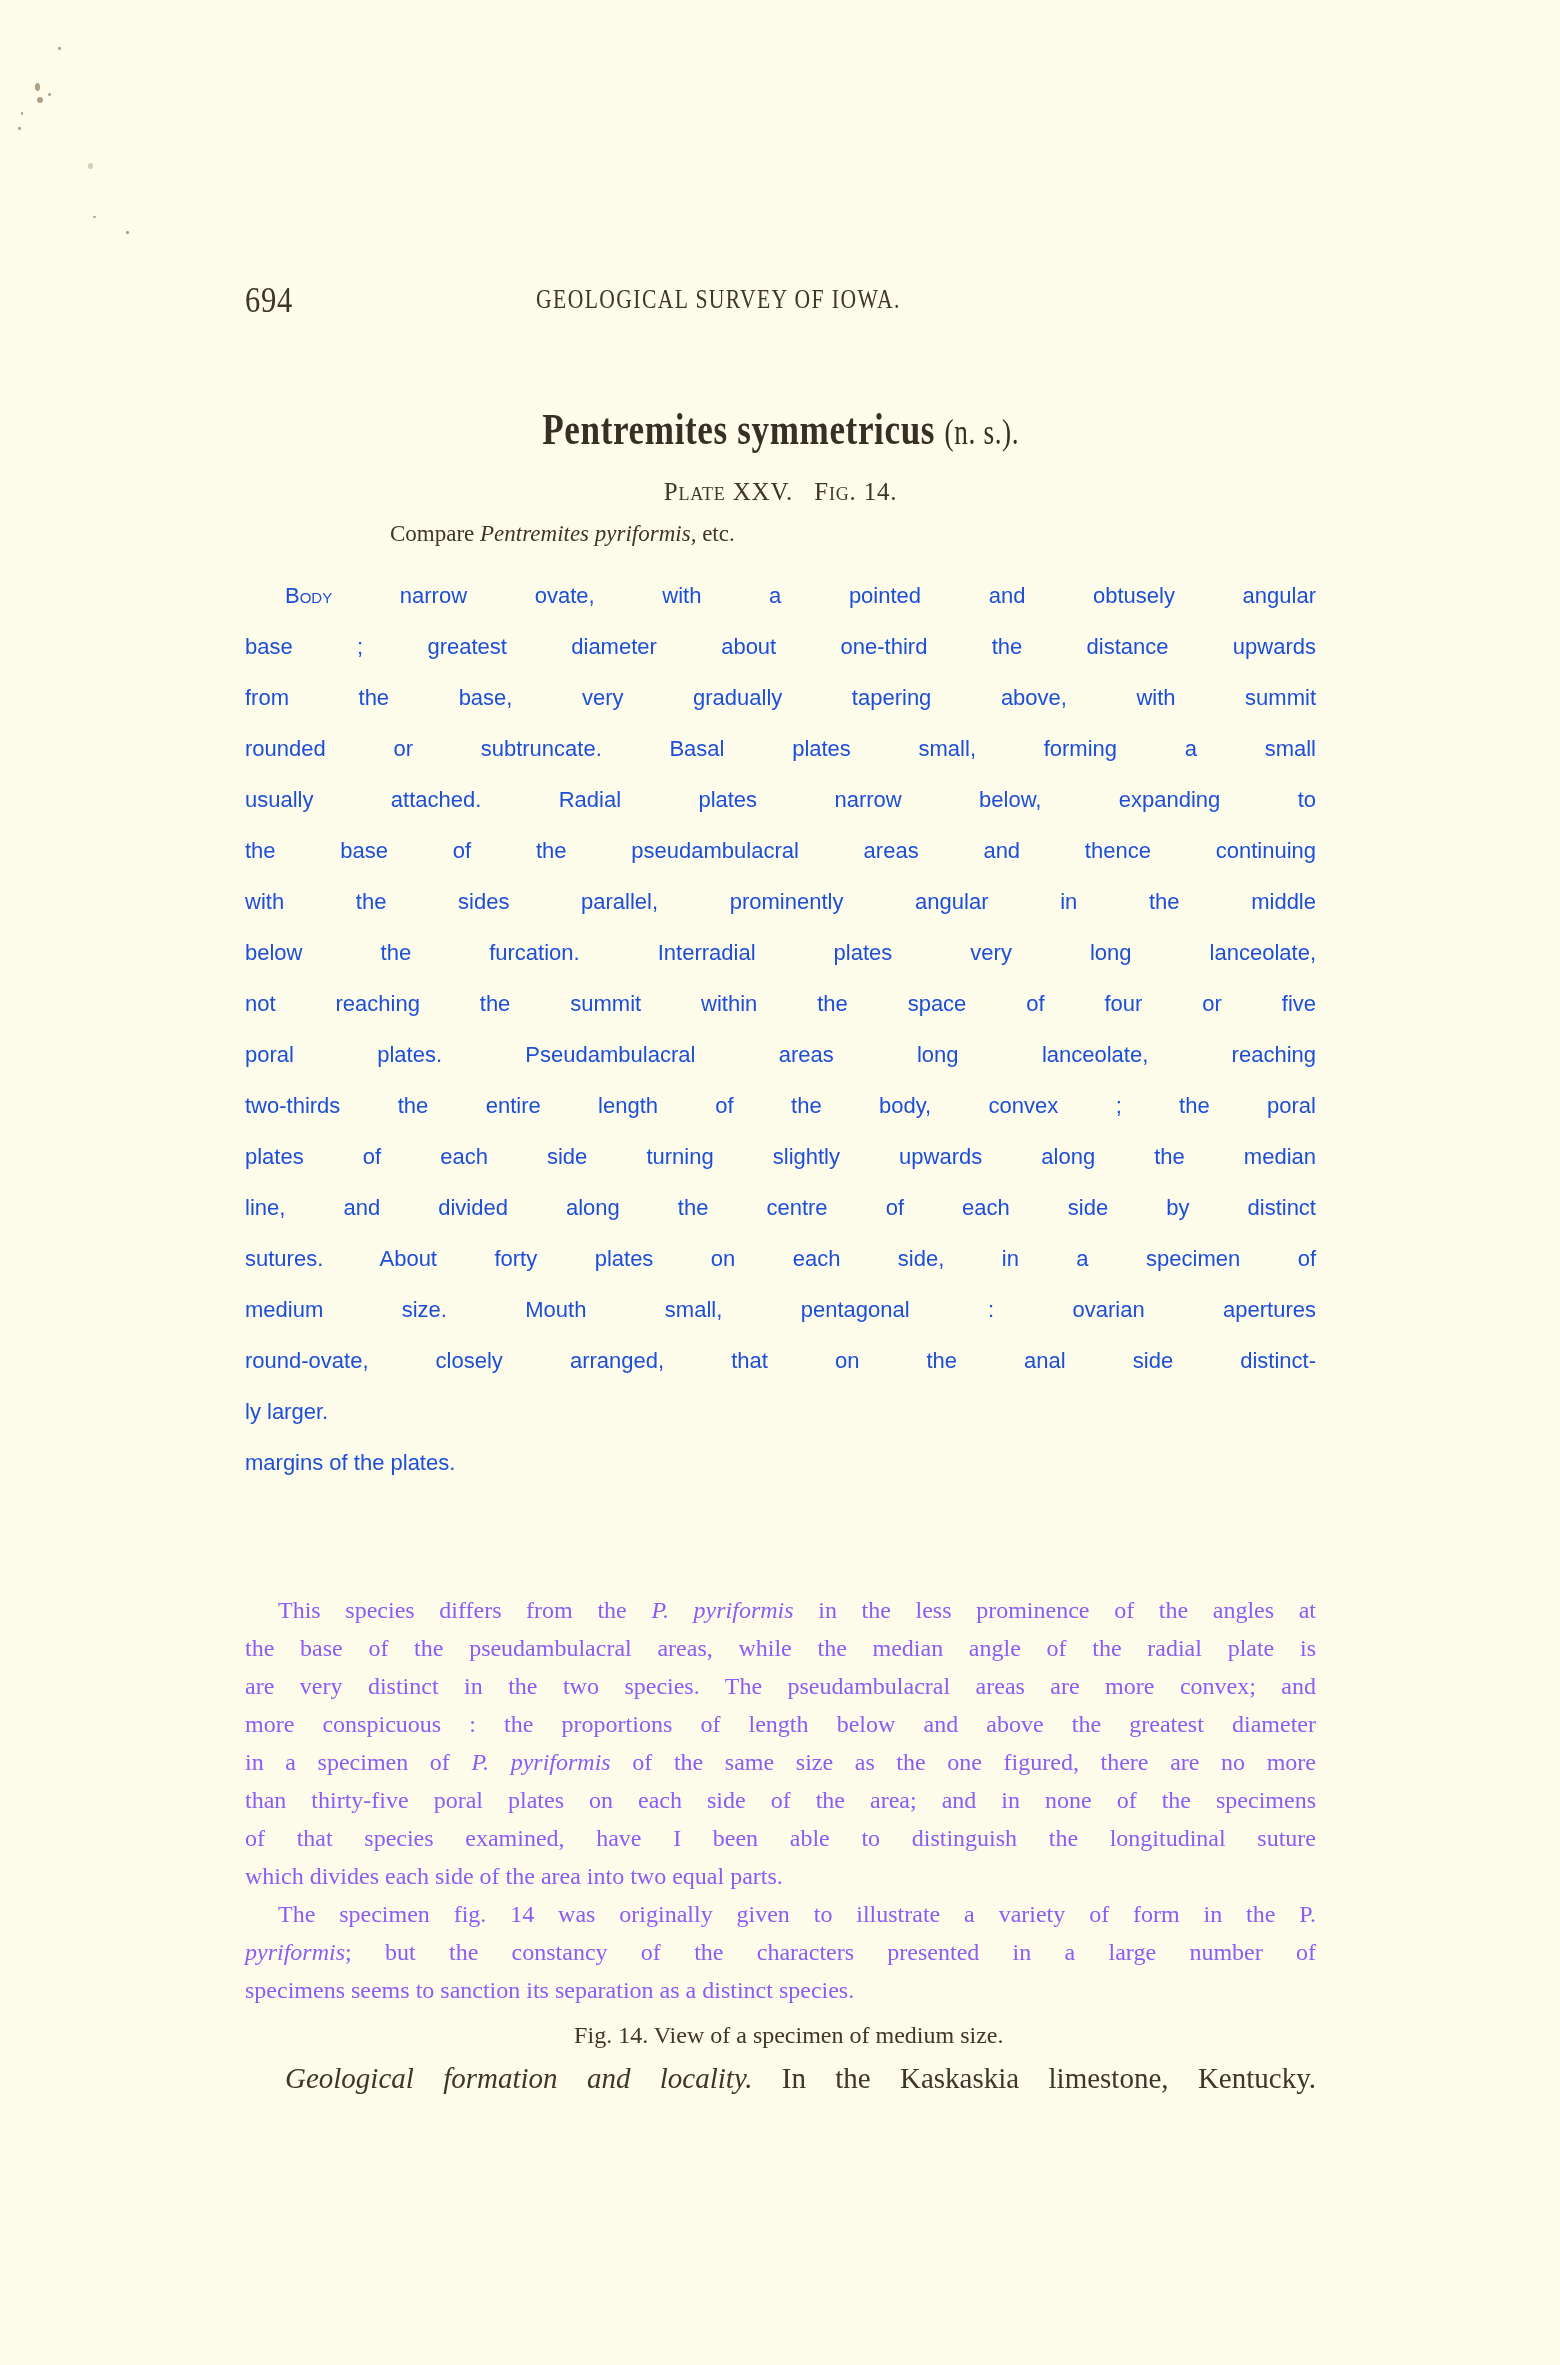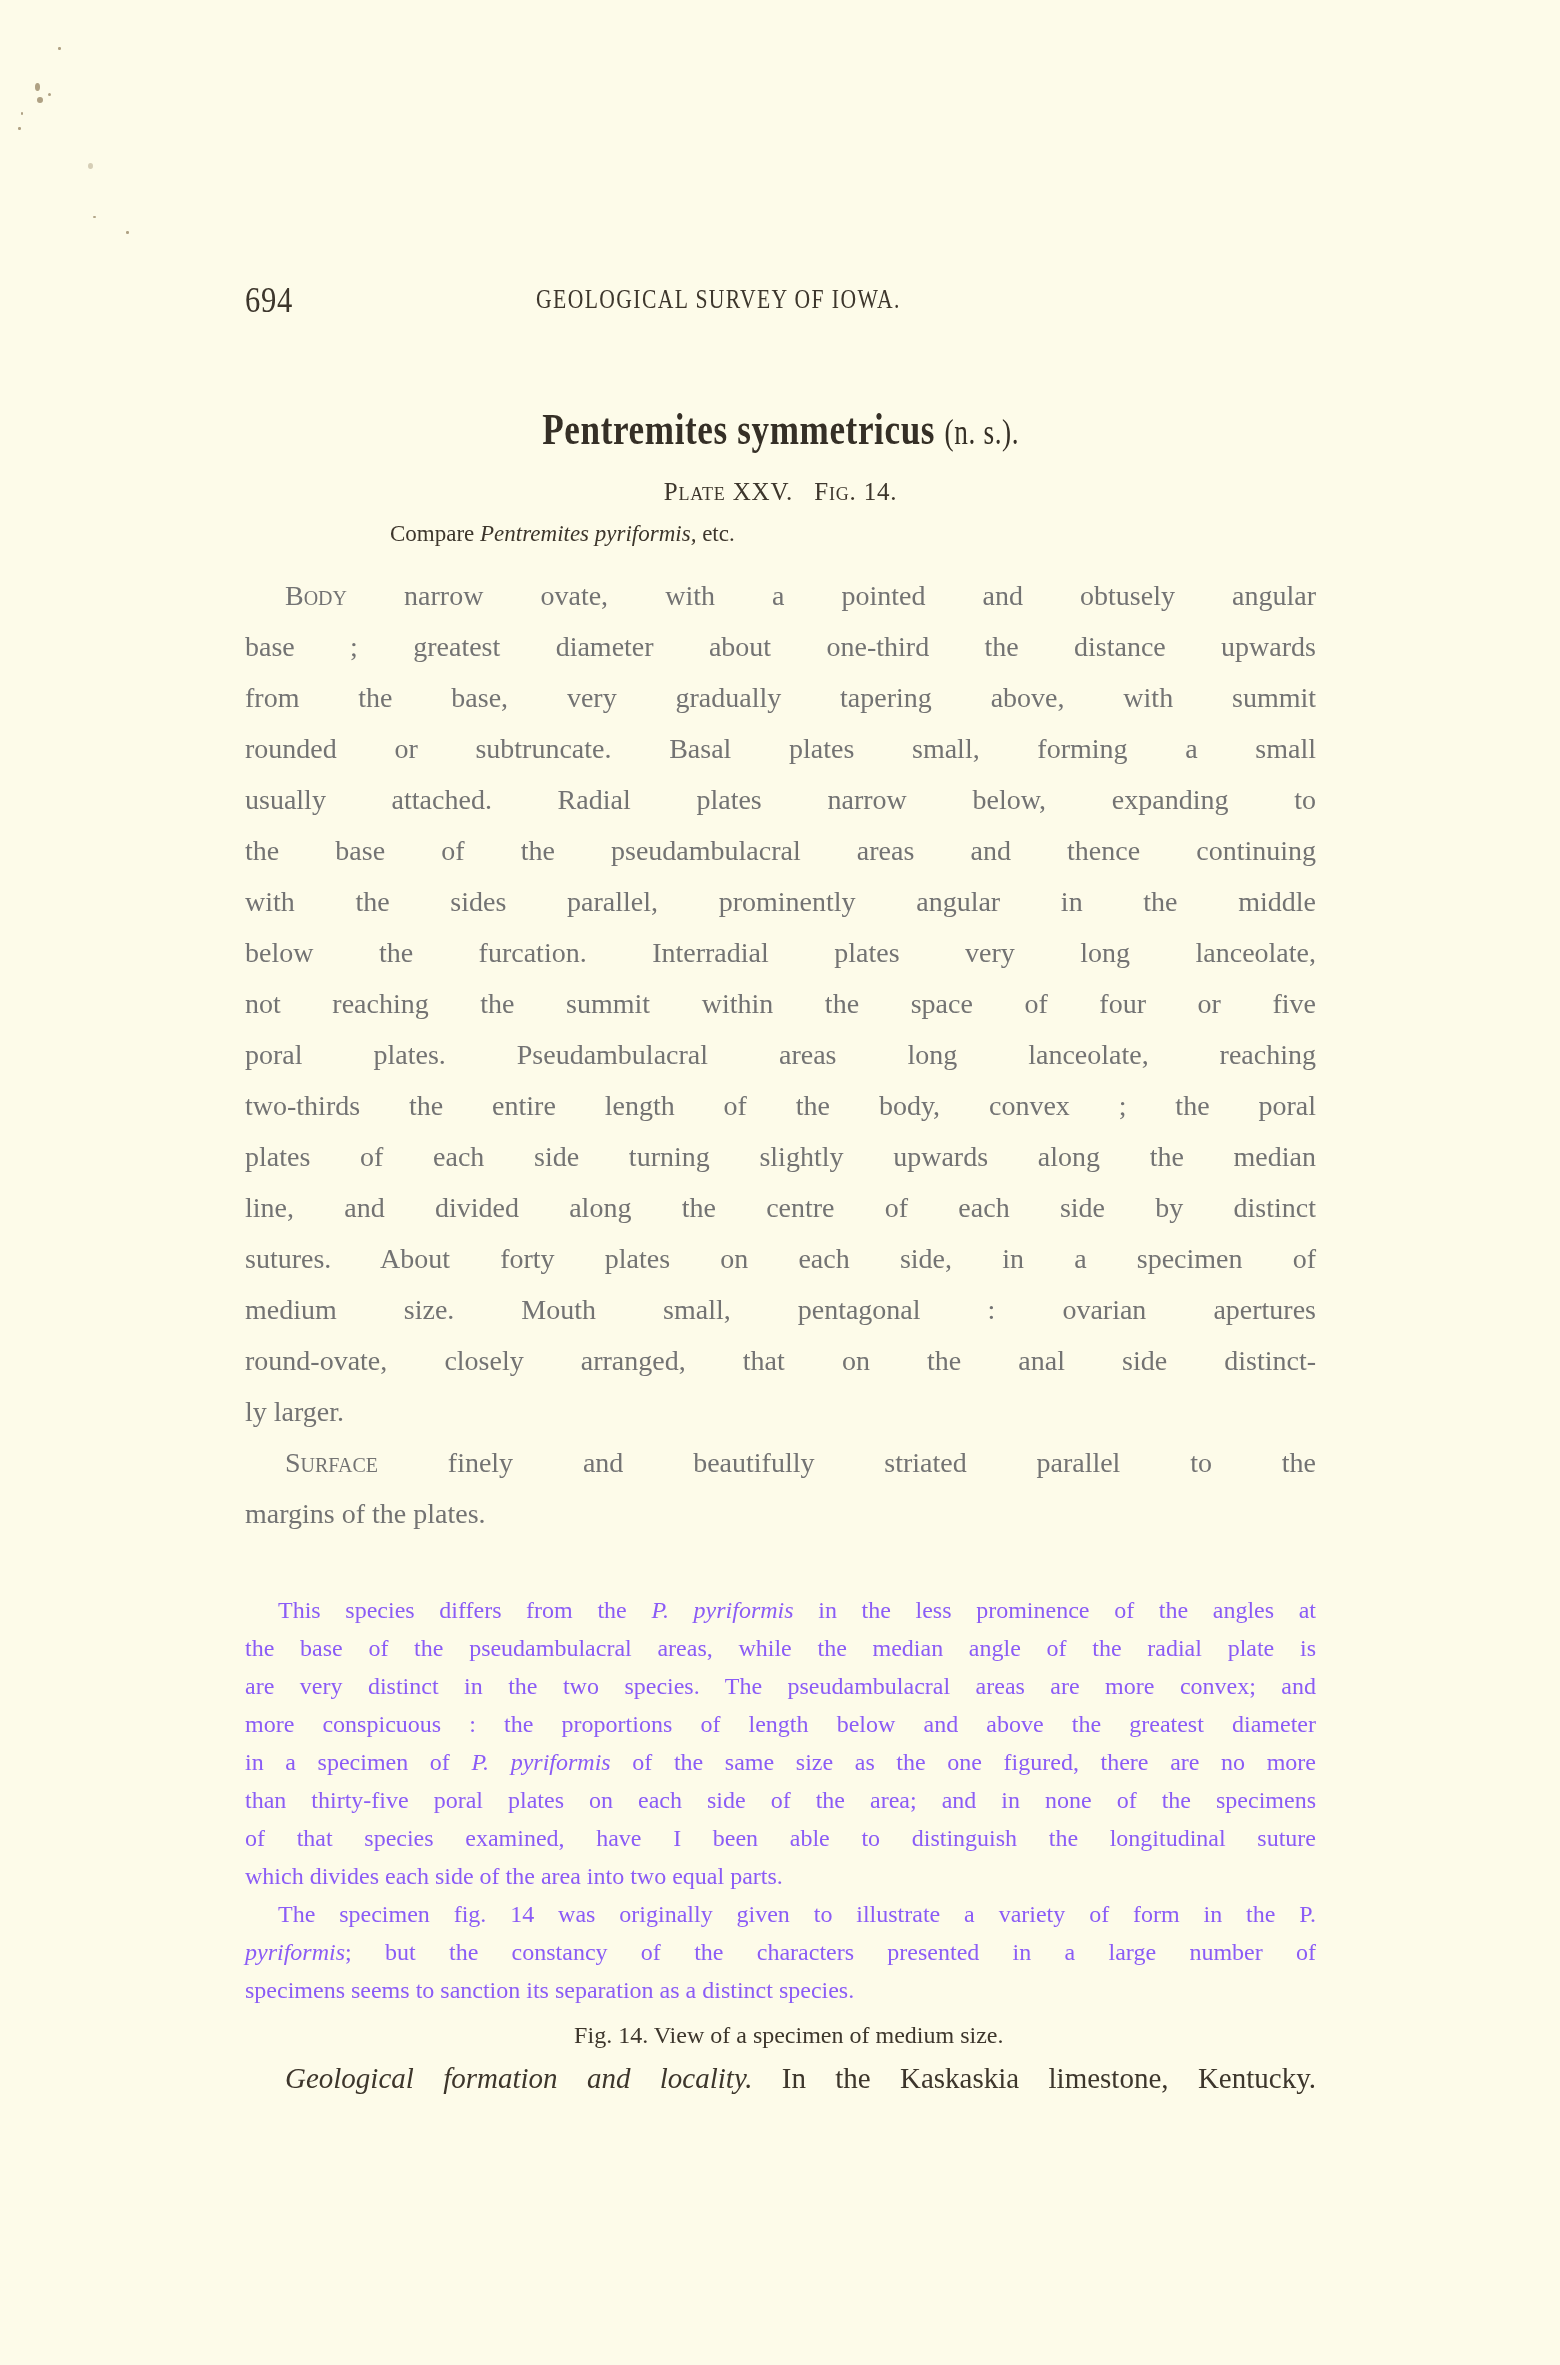--- a/index.html
+++ b/index.html
@@ -87,24 +87,24 @@
       font-size: 23px;
       white-space: nowrap;
       padding-left: 145px;
     }
     .compare-line i { font-style: italic; }
     .body-text {
       position: absolute;
       top: 570px;
       left: 0;
       width: 1071px;
-      font-family: Liberation Serif, serif;
-      font-size: 28px;
+      font-family: Liberation Sans, sans-serif;
+      font-size: 22px;
       line-height: 51px;
-      color: #737373;
+      color: #1d4ed8;
     }
     .body-text .line {
       display: block;
       white-space: nowrap;
       text-align: justify;
       text-align-last: justify;
       height: 51px;
     }
     .body-text .line.last {
       text-align-last: left;
@@ -219,21 +219,20 @@
     <span class="line">below the furcation. Interradial plates very long lanceolate,</span>
     <span class="line">not reaching the summit within the space of four or five</span>
     <span class="line">poral plates. Pseudambulacral areas long lanceolate, reaching</span>
     <span class="line">two-thirds the entire length of the body, convex ; the poral</span>
     <span class="line">plates of each side turning slightly upwards along the median</span>
     <span class="line">line, and divided along the centre of each side by distinct</span>
     <span class="line">sutures. About forty plates on each side, in a specimen of</span>
     <span class="line">medium size. Mouth small, pentagonal : ovarian apertures</span>
     <span class="line">round-ovate, closely arranged, that on the anal side distinct-</span>
     <span class="line last">ly larger.</span>
-    <span class="line indent"><span class="sc">Surface</span><span> finely and beautifully striated parallel to the</span></span>
     <span class="line last">margins of the plates.</span>
   </div>
 
   <div class="notes">
     <span class="line indent"><span>This species differs from the </span><i>P. pyriformis</i><span> in the less prominence of the angles at</span></span>
     <span class="line">the base of the pseudambulacral areas, while the median angle of the radial plate is</span>
     <span class="line">are very distinct in the two species. The pseudambulacral areas are more convex; and</span>
     <span class="line">more conspicuous : the proportions of length below and above the greatest diameter</span>
     <span class="line"><span>in a specimen of </span><i>P. pyriformis</i><span> of the same size as the one figured, there are no more</span></span>
     <span class="line">than thirty-five poral plates on each side of the area; and in none of the specimens</span>

